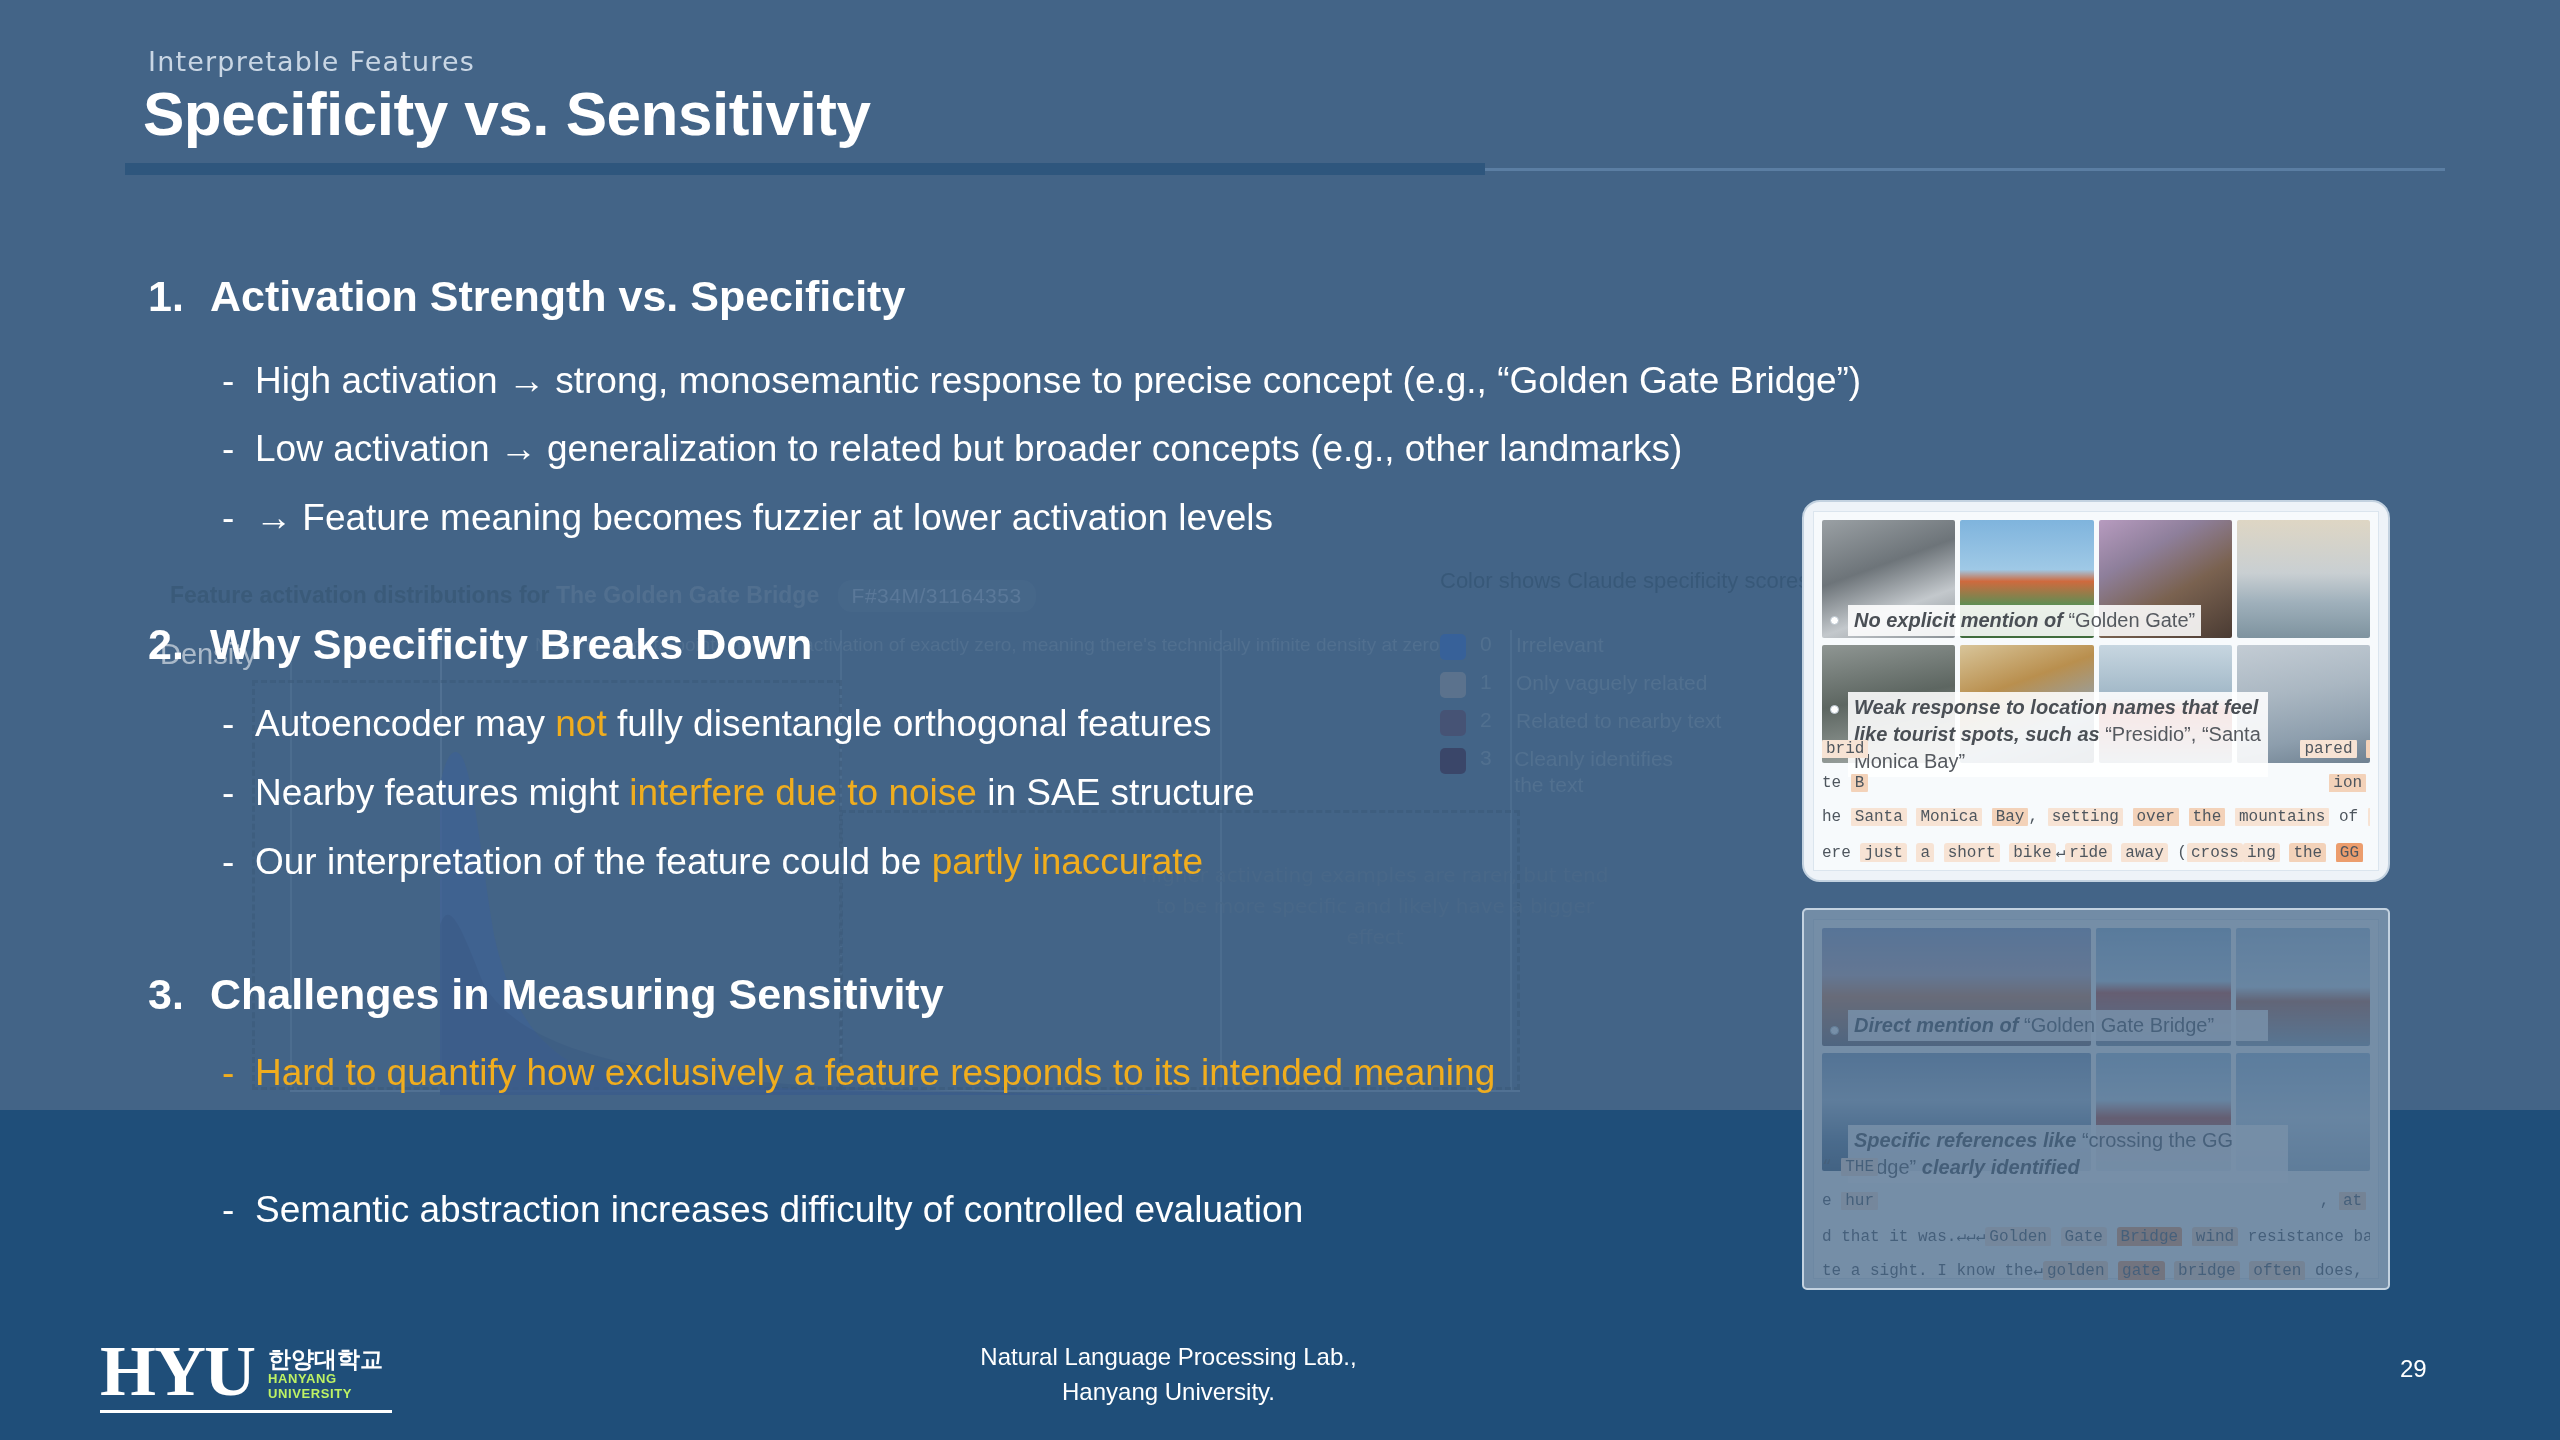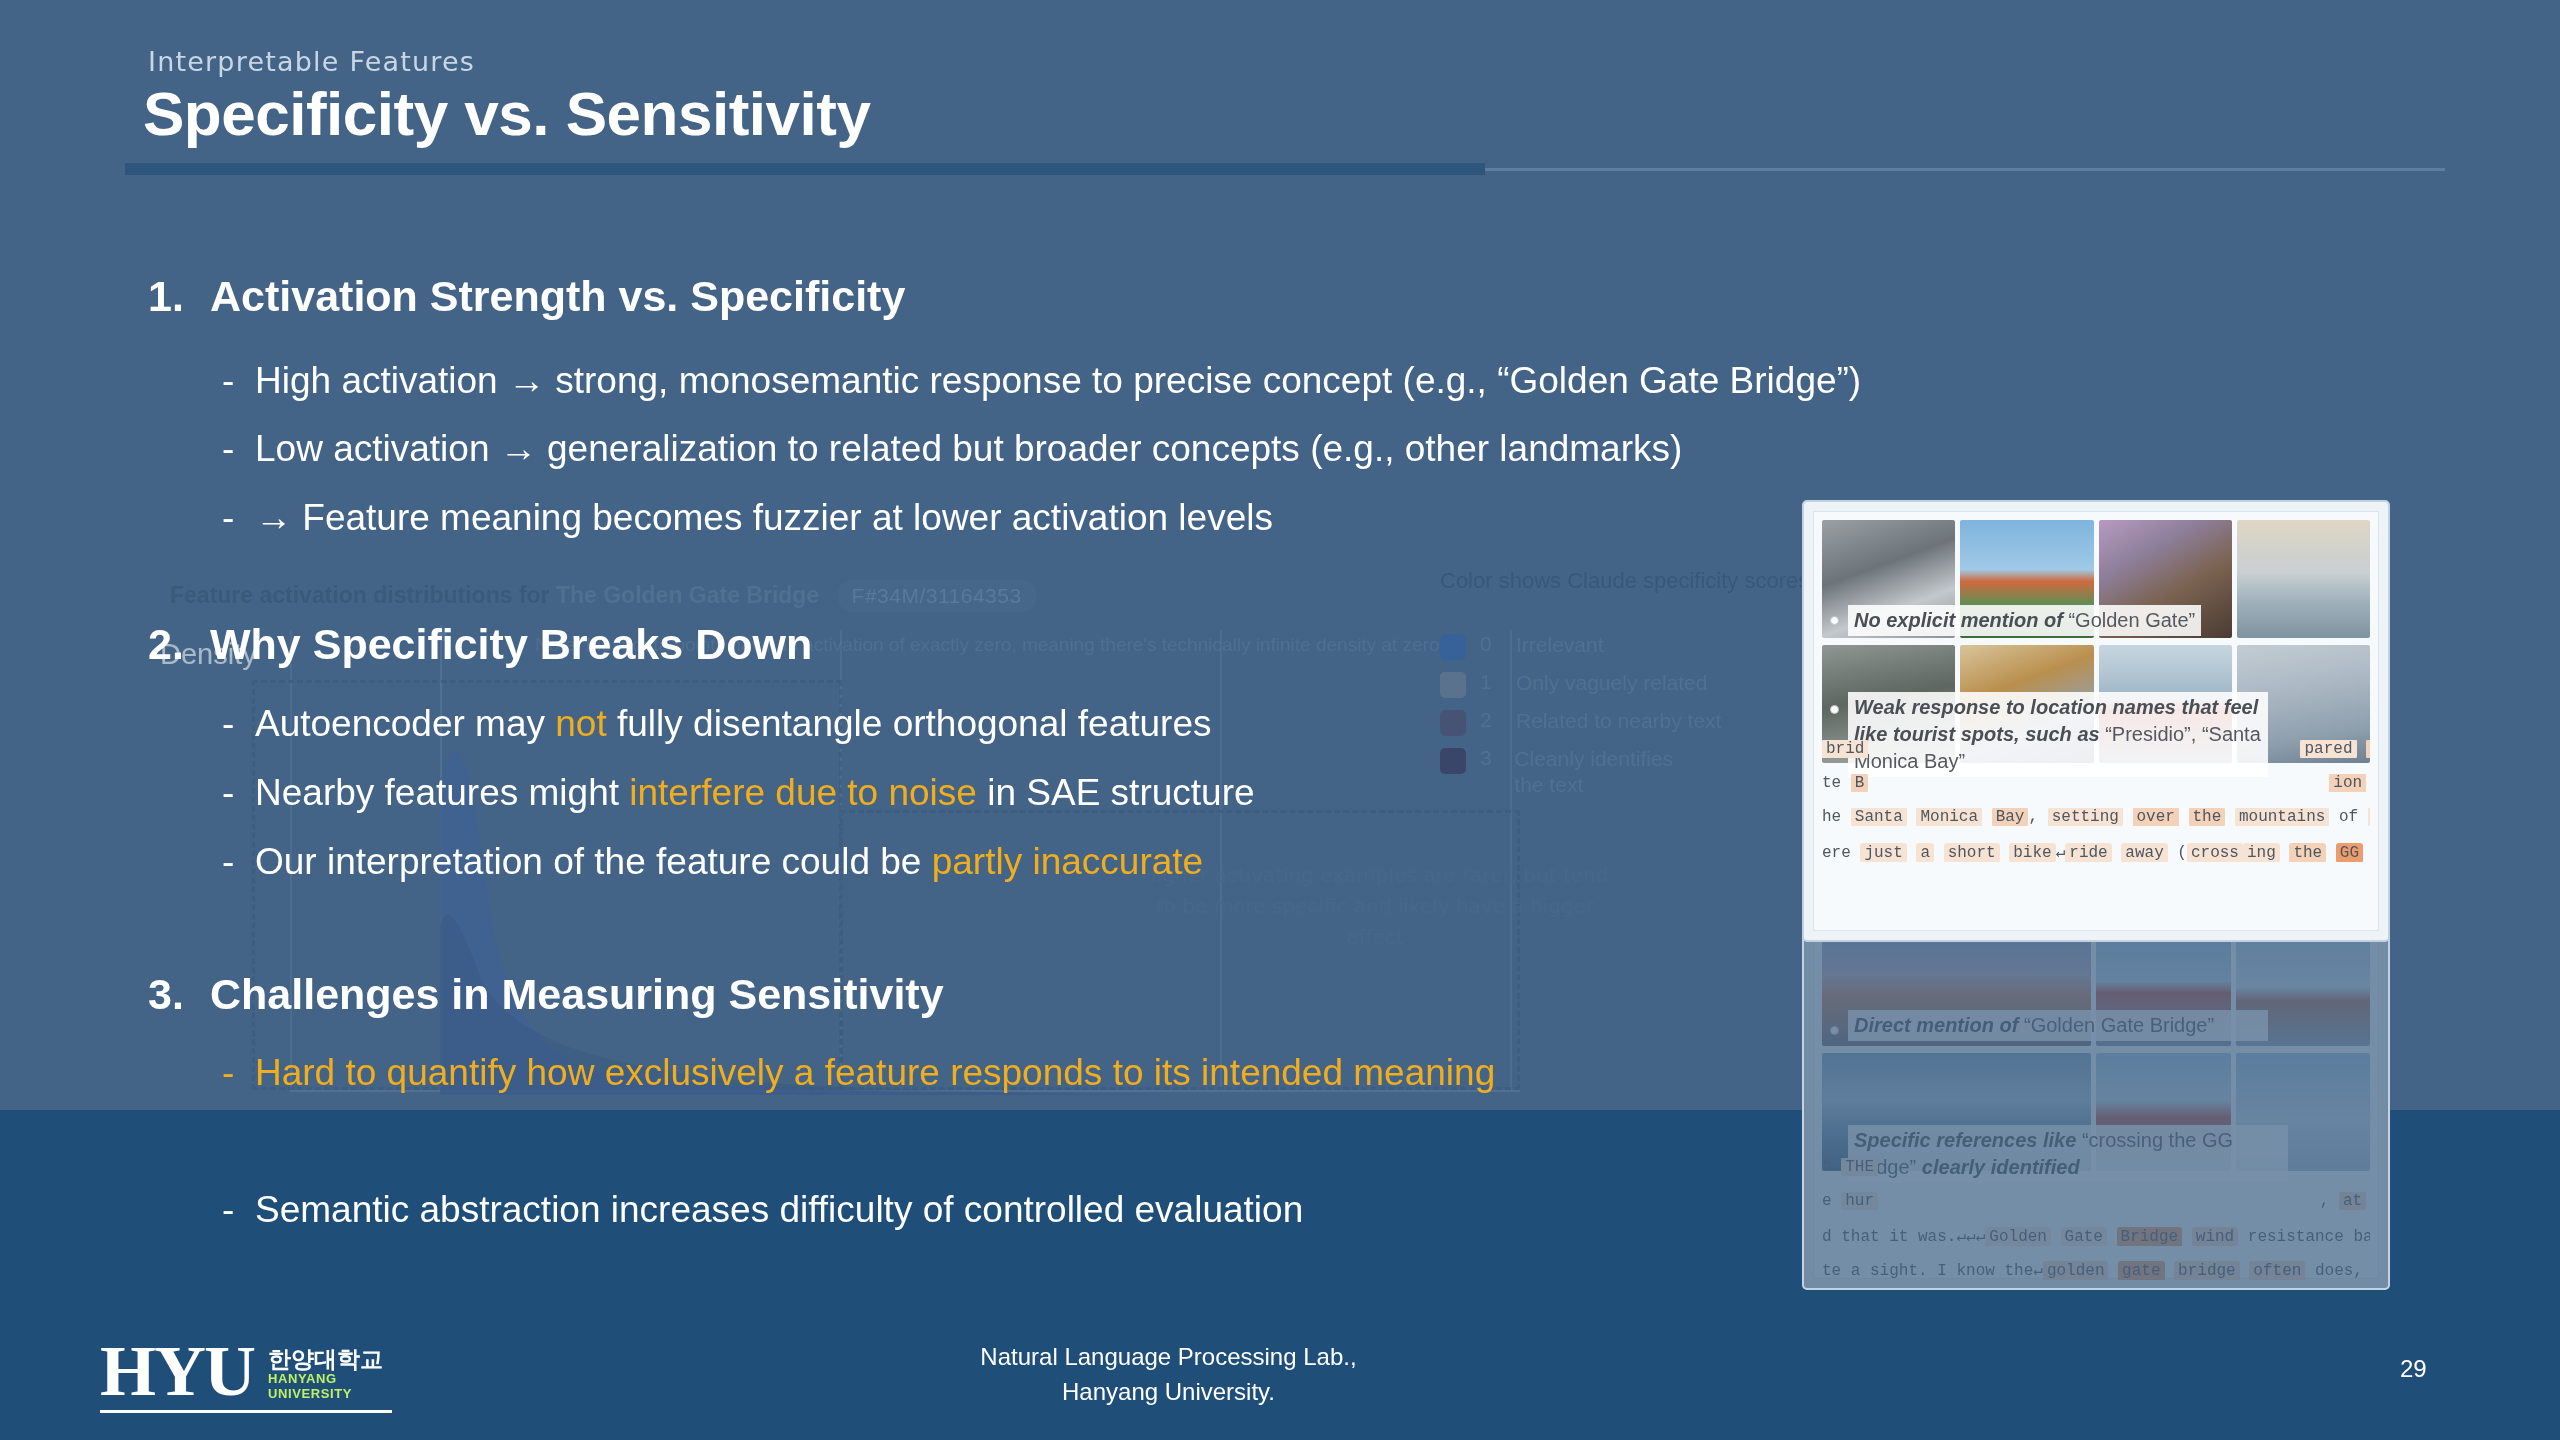--- a/index.html
+++ b/index.html
@@ -109,21 +109,21 @@
   .bullet .dash{ display:inline-block; width:33px; }
   .hl{ color:#f0ad1e; }
   .bullet.all-hl{ color:#f0ad1e; }
 
   
   .panel{
     position:absolute; z-index:4;
     background:#eef3f8; border:2px solid #c3d2e0; border-radius:5px;
     overflow:hidden;
   }
-  .panel-top{ left:1802px; top:500px; width:588px; height:442px; z-index:4;}
+  .panel-top{ left:1802px; top:500px; width:588px; height:382px; z-index:4;border-radius:18px;}
   .panel-bottom{ left:1802px; top:908px; width:588px; height:382px; z-index:3;}
   .panel-bottom::after{
     content:""; position:absolute; inset:0; background:#436487; opacity:.72;
   }
   .panel-inner{ position:absolute; inset:9px; background:#f7fafc; border:1px solid #dbe5ee;}
   .imgrid{ position:absolute; left:8px; top:8px; right:8px; display:flex; gap:5px; }
   .imgrid .cell{ flex:1; height:118px; border-radius:2px; }
   .imgrid2{ top:133px; }
 
   

